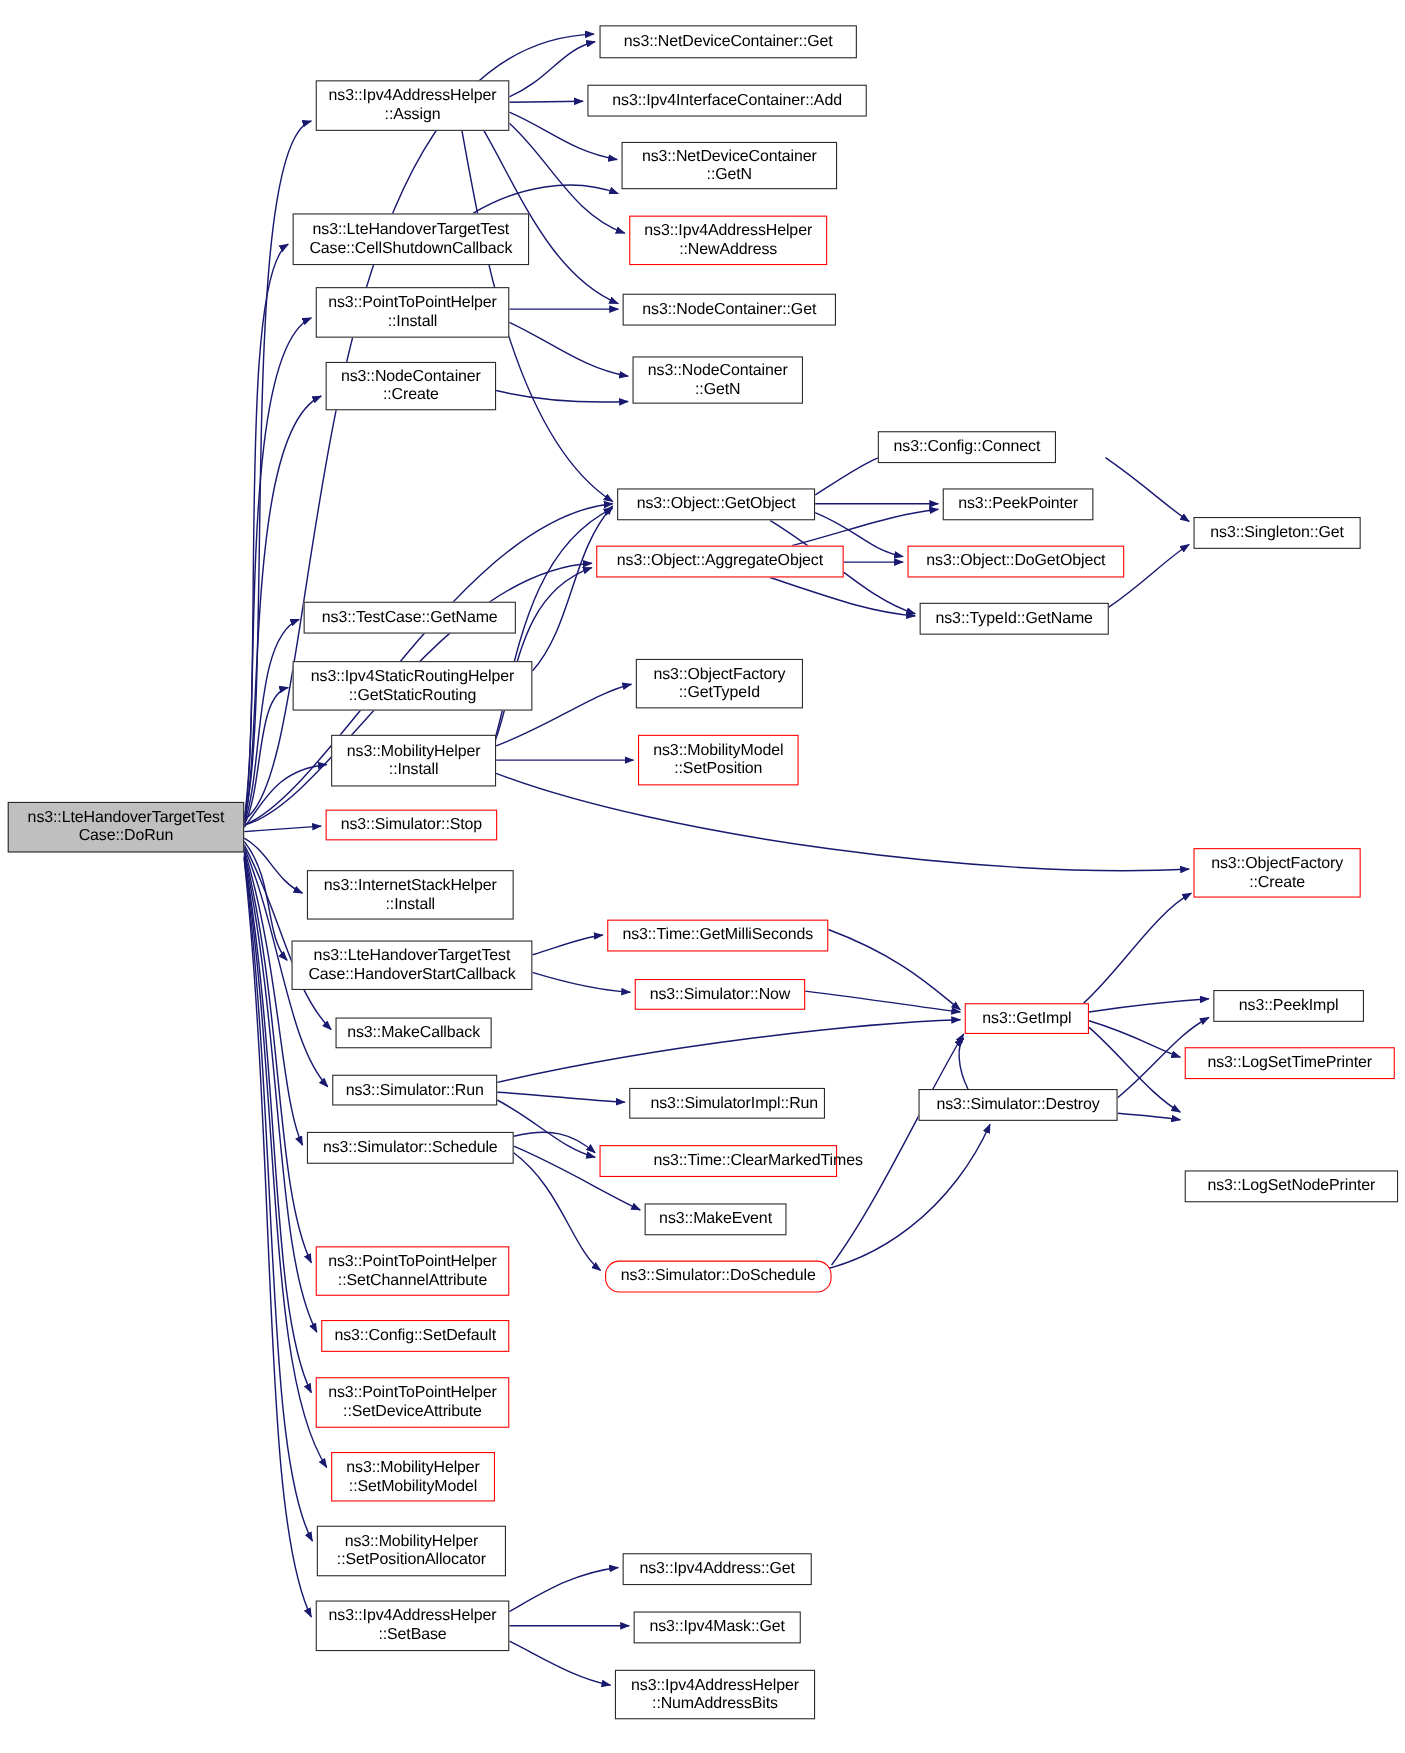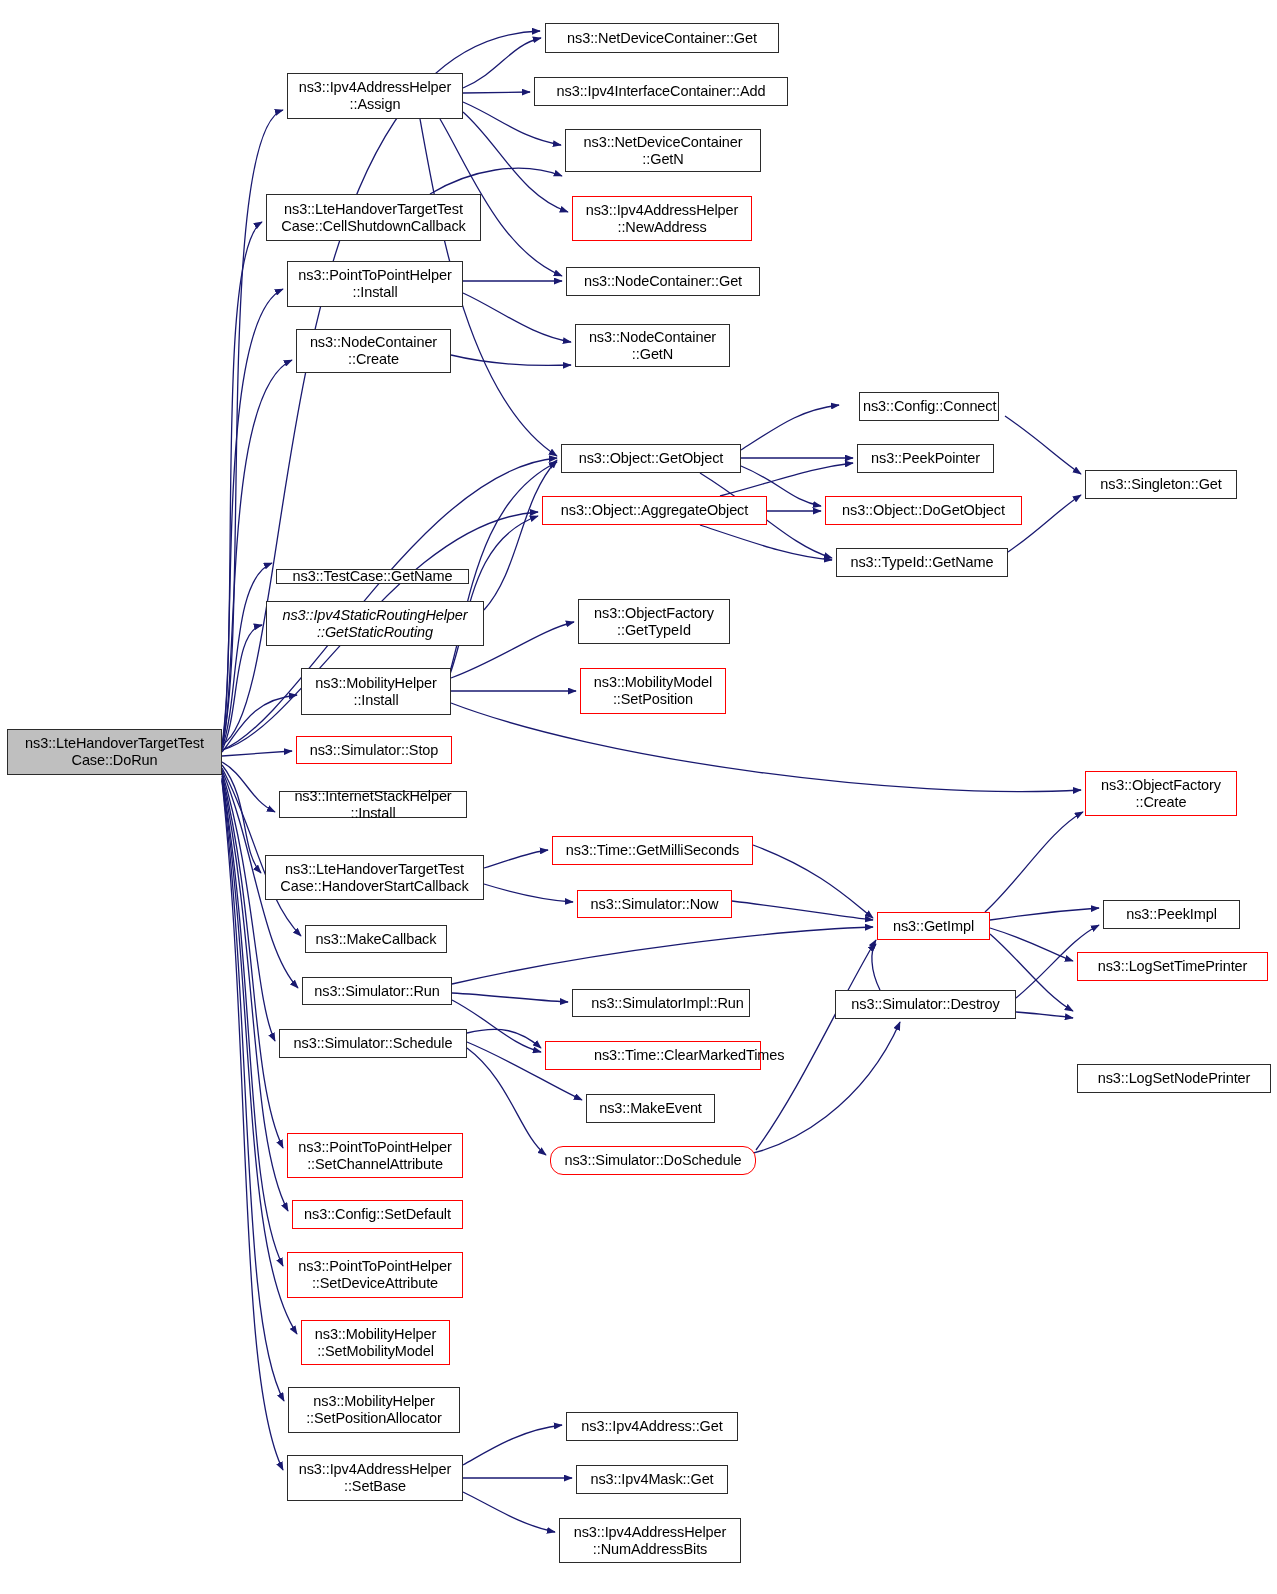--- a/index.html
+++ b/index.html
@@ -139,40 +139,40 @@
 ::NewAddress</span></div>
       <div class="node" style="left: 266px; top: 194px; width: 215px; height: 47px;"><span class="lbl">ns3::LteHandoverTargetTest
 Case::CellShutdownCallback</span></div>
       <div class="node" style="left: 287px; top: 261px; width: 176px; height: 46px;"><span class="lbl">ns3::PointToPointHelper
 ::Install</span></div>
       <div class="node" style="left: 566px; top: 267px; width: 194px; height: 29px;"><span class="lbl">ns3::NodeContainer::Get</span></div>
       <div class="node" style="left: 296px; top: 329px; width: 155px; height: 44px;"><span class="lbl">ns3::NodeContainer
 ::Create</span></div>
       <div class="node" style="left: 575px; top: 324px; width: 155px; height: 43px;"><span class="lbl">ns3::NodeContainer
 ::GetN</span></div>
-      <div class="node" style="left: 859px; top: 392px; width: 140px; height: 29px; text-align: center;"><span class="lbl">ns3::Config::Connect</span></div>
+      <div class="node" style="left: 798px; top: 392px; width: 162px; height: 29px; text-align: center;"><span class="lbl">ns3::Config::Connect</span></div>
       <div class="node" style="left: 561px; top: 444px; width: 180px; height: 29px;"><span class="lbl">ns3::Object::GetObject</span></div>
       <div class="node" style="left: 857px; top: 444px; width: 137px; height: 29px;"><span class="lbl">ns3::PeekPointer</span></div>
       <div class="node" style="left: 1085px; top: 470px; width: 152px; height: 29px;"><span class="lbl">ns3::Singleton::Get</span></div>
       <div class="node red" style="left: 542px; top: 496px; width: 225px; height: 29px;"><span class="lbl">ns3::Object::AggregateObject</span></div>
       <div class="node red" style="left: 825px; top: 496px; width: 197px; height: 29px;"><span class="lbl">ns3::Object::DoGetObject</span></div>
       <div class="node" style="left: 836px; top: 548px; width: 172px; height: 29px;"><span class="lbl">ns3::TypeId::GetName</span></div>
-      <div class="node" style="left: 276px; top: 569px; width: 193px; height: 15px;"><span class="lbl">ns3::TestCase::GetName</span></div>
-      <div class="node" style="left: 266px; top: 601px; width: 218px; height: 45px; font-style: italic;"><span class="lbl">ns3::Ipv4StaticRoutingHelper
+      <div class="node" style="left: 276px; top: 547px; width: 193px; height: 29px;"><span class="lbl">ns3::TestCase::GetName</span></div>
+      <div class="node" style="left: 266px; top: 601px; width: 218px; height: 45px;"><span class="lbl">ns3::Ipv4StaticRoutingHelper
 ::GetStaticRouting</span></div>
       <div class="node" style="left: 578px; top: 599px; width: 152px; height: 45px;"><span class="lbl">ns3::ObjectFactory
 ::GetTypeId</span></div>
       <div class="node" style="left: 301px; top: 668px; width: 150px; height: 47px;"><span class="lbl">ns3::MobilityHelper
 ::Install</span></div>
       <div class="node red" style="left: 580px; top: 668px; width: 146px; height: 46px; align-items: center;"><span class="lbl">ns3::MobilityModel
 ::SetPosition</span></div>
       <div class="node red" style="left: 296px; top: 736px; width: 156px; height: 28px;"><span class="lbl">ns3::Simulator::Stop</span></div>
       <div class="node red" style="left: 1085px; top: 771px; width: 152px; height: 45px;"><span class="lbl">ns3::ObjectFactory
 ::Create</span></div>
-      <div class="node" style="left: 279px; top: 791px; width: 188px; height: 27px; text-align: center;"><span class="lbl">ns3::InternetStackHelper
+      <div class="node" style="left: 279px; top: 791px; width: 188px; height: 45px; text-align: center;"><span class="lbl">ns3::InternetStackHelper
 ::Install</span></div>
       <div class="node red" style="left: 552px; top: 836px; width: 201px; height: 29px;"><span class="lbl">ns3::Time::GetMilliSeconds</span></div>
       <div class="node" style="left: 265px; top: 855px; width: 219px; height: 45px;"><span class="lbl">ns3::LteHandoverTargetTest
 Case::HandoverStartCallback</span></div>
       <div class="node red" style="left: 577px; top: 890px; width: 155px; height: 28px;"><span class="lbl">ns3::Simulator::Now</span></div>
       <div class="node" style="left: 1103px; top: 900px; width: 137px; height: 29px;"><span class="lbl">ns3::PeekImpl</span></div>
       <div class="node red" style="left: 877px; top: 912px; width: 113px; height: 28px;"><span class="lbl">ns3::GetImpl</span></div>
       <div class="node" style="left: 305px; top: 925px; width: 142px; height: 28px;"><span class="lbl">ns3::MakeCallback</span></div>
       <div class="node red" style="left: 1077px; top: 952px; width: 191px; height: 29px;"><span class="lbl">ns3::LogSetTimePrinter</span></div>
       <div class="node" style="left: 302px; top: 977px; width: 150px; height: 28px;"><span class="lbl">ns3::Simulator::Run</span></div>

